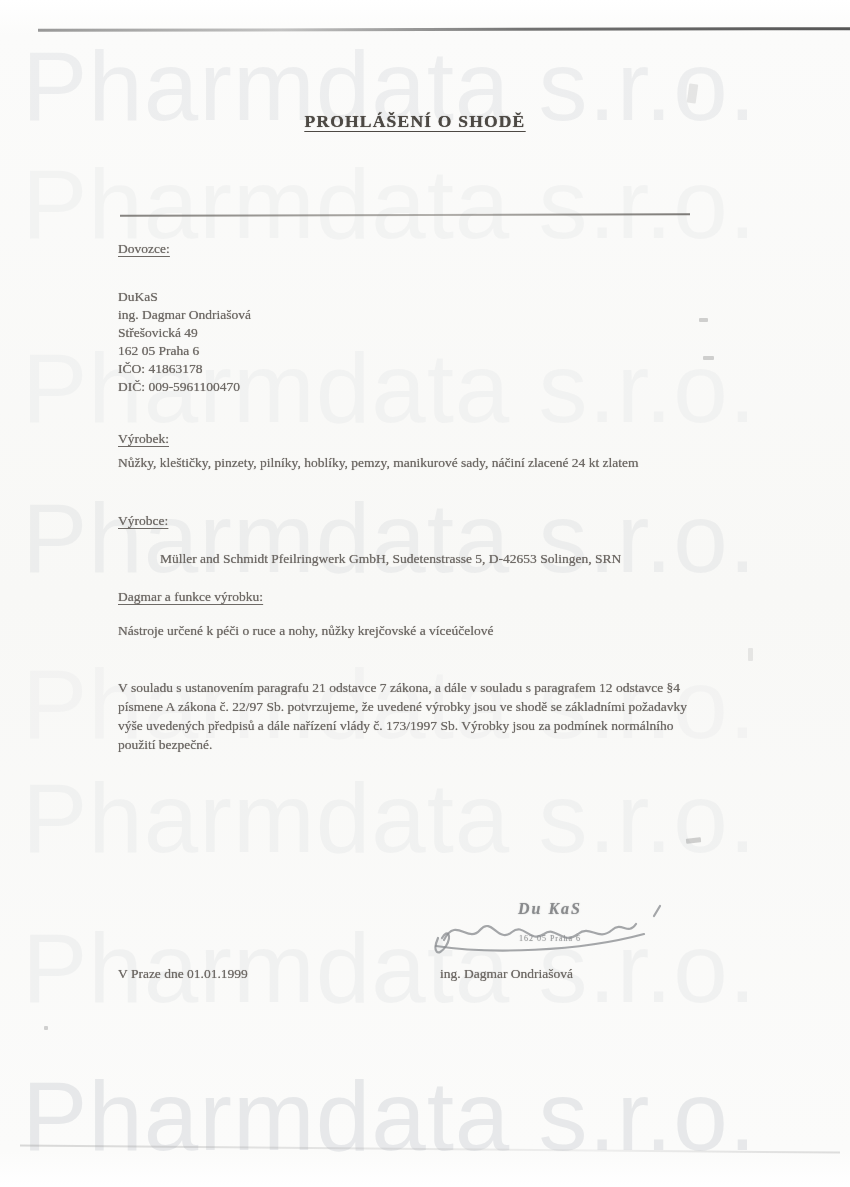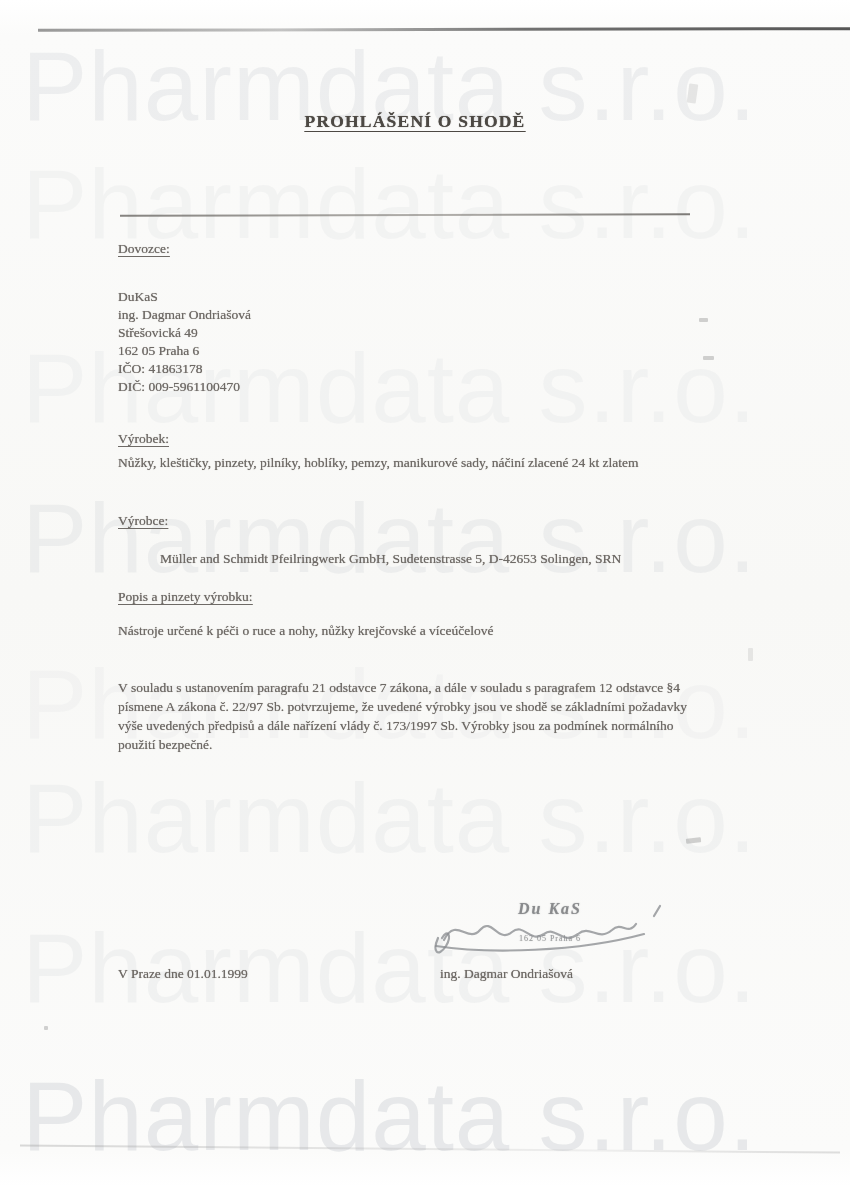--- a/index.html
+++ b/index.html
@@ -100,21 +100,21 @@
     <div>IČO:  41863178</div>
     <div>DIČ:  009-5961100470</div>
   </div>
 
   <div class="ink heading" style="left:118px;top:430px;">Výrobek:</div>
   <div class="ink" style="left:118px;top:454px;width:592px;">Nůžky, kleštičky, pinzety, pilníky, hoblíky, pemzy, manikurové sady, náčiní zlacené 24 kt zlatem</div>
 
   <div class="ink heading" style="left:118px;top:512px;">Výrobce:</div>
   <div class="ink" style="left:118px;top:550px;width:610px;margin-left:42px;">Müller and Schmidt Pfeilringwerk GmbH, Sudetenstrasse 5, D-42653 Solingen, SRN</div>
 
-  <div class="ink heading" style="left:118px;top:588px;">Popis a pinzety výrobku:</div>
+  <div class="ink heading" style="left:118px;top:588px;">Dagmar a funkce výrobku:</div>
   <div class="ink" style="left:118px;top:622px;width:610px;">Nástroje určené k péči o ruce a nohy, nůžky krejčovské a víceúčelové</div>
 
   <div class="ink" style="left:118px;top:678px;width:592px;line-height:19px;">V souladu s ustanovením paragrafu 21 odstavce 7 zákona, a dále v souladu s paragrafem 12 odstavce §4 písmene A zákona č. 22/97 Sb. potvrzujeme, že uvedené výrobky jsou ve shodě se základními požadavky výše uvedených předpisů a dále nařízení vlády č. 173/1997 Sb. Výrobky jsou za podmínek normálního použití bezpečné.</div>
 
 
   <div class="sig-wrap">
     <div class="stamp-name">Du KaS</div>
     <div class="stamp-addr">162 05 Praha 6</div>
     <svg class="sig-svg" width="240" height="66" viewBox="0 0 240 66">
       <g fill="none" stroke="rgba(135,138,142,.75)" stroke-width="2.2" stroke-linecap="round">

